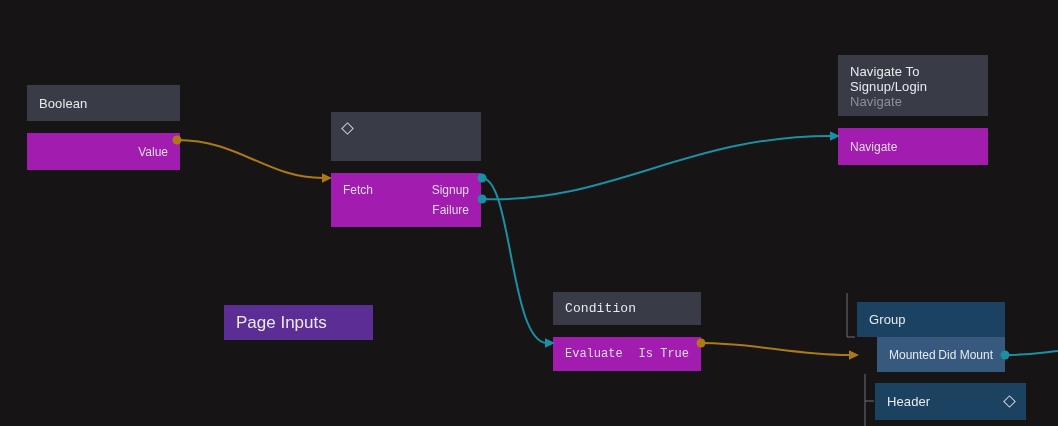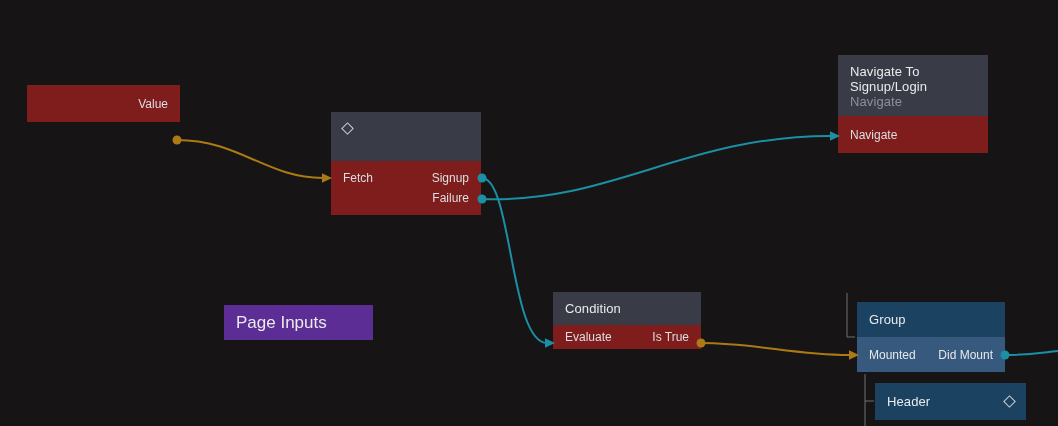--- a/index.html
+++ b/index.html
@@ -14,37 +14,40 @@
   .node-header {
     display:flex; align-items:center; padding:0 12px;
     font-size:13px; line-height:15px; letter-spacing:.1px;
   }
   .node-header.top { align-items:flex-start; padding-top:9px; }
   .node-header .title { flex:1; }
   .node-body { font-size:12px; color:#dcdee2; }
   .row { display:flex; justify-content:space-between; align-items:center; padding:0 12px; height:20px; }
   .row.center { height:100%; }
   .gray .node-header { background:#393c47; }
-  .gray .node-body   { background:#7f1d1d; }
+  .gray .node-body   { background:#a21caf;margin-top:12px; }
   .blue .node-header { background:#1b4261; }
-  .blue .node-body   { background:#36597d; color:#e6e9ec; }
+  .blue .node-body   { background:#36597d; color:#e6e9ec;margin-left:20px; }
   .purple { background:#5c2d94; display:flex; align-items:center; padding:0 12px; font-size:17px; }
   .subtitle { color:#8d9097; }
   .diamond {
     width:9px; height:9px; border:1.5px solid #cfd2d8;
     transform:rotate(45deg); display:inline-block; margin-top:3px; flex:none;
   }
   .port-label { display:inline-block; }
 </style>
 </head>
 <body>
 
 <div class="canvas">
 
   <div class="node gray" style="left:27px; top:85px; width:153px;">
+    <div class="node-header" style="height:36px;">
+      <span class="title">Boolean</span>
+    </div>
     <div class="node-body" style="height:37px;">
       <div class="row center" style="justify-content:flex-end;">
         <span class="port-label">Value</span>
       </div>
     </div>
   </div>
 
   <div class="node gray" style="left:331px; top:112px; width:150px;">
     <div class="node-header top" style="height:49px;">
       <span class="diamond"></span>
@@ -69,25 +72,25 @@
       <div class="row center">
         <span class="port-label">Navigate</span>
       </div>
     </div>
   </div>
 
   <div class="node purple" style="left:224px; top:305px; width:149px; height:35px;">
     <span>Page Inputs</span>
   </div>
 
-  <div class="node gray" style="left:553px; top:292px; width:148px;">
+  <div class="node gray" style="left:553px; top:292px; width:148px;font-family:Liberation Mono, monospace;">
     <div class="node-header" style="height:33px;">
       <span class="title">Condition</span>
     </div>
-    <div class="node-body" style="height:24px;">
+    <div class="node-body" style="height:34px;">
       <div class="row center">
         <span class="port-label">Evaluate</span>
         <span class="port-label">Is True</span>
       </div>
     </div>
   </div>
 
 
   <div class="node blue" style="left:857px; top:302px; width:148px;">
     <div class="node-header" style="height:35px;">

